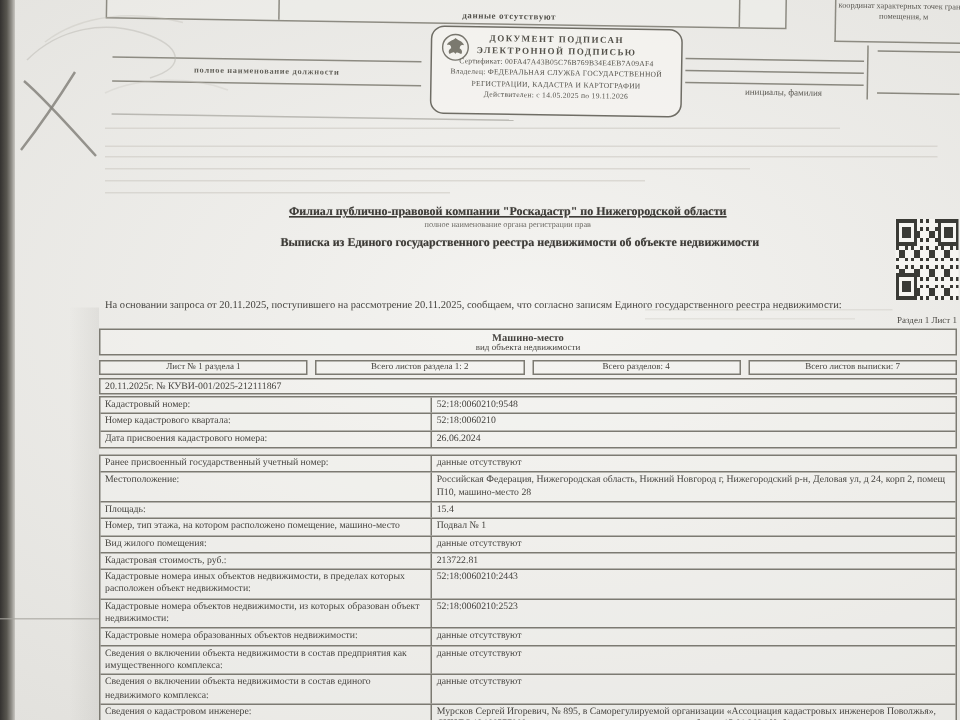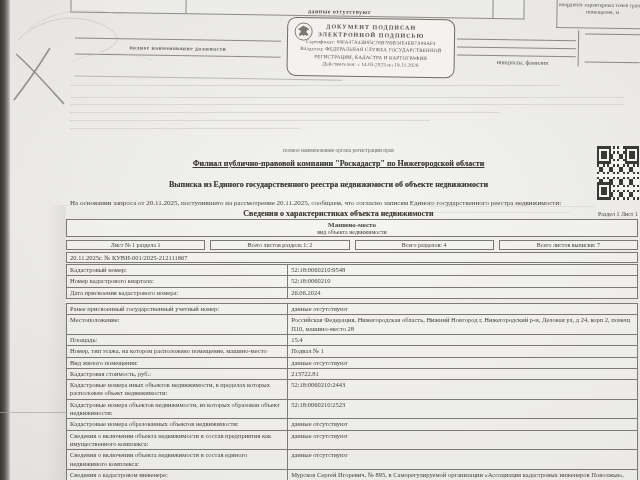--- a/index.html
+++ b/index.html
@@ -10,21 +10,21 @@
   .vignette{position:absolute;inset:0;pointer-events:none;
     background:radial-gradient(120% 95% at 55% 42%, rgba(255,255,255,.30), rgba(115,113,106,.14) 97%);}
   .binder{position:absolute;left:0;top:0;width:10px;height:480px;
     background:linear-gradient(90deg,#343230,#58564f 45%,#8e8c86 75%,#c8c6c1);}
   .crease{position:absolute;left:46px;top:205px;width:20px;height:275px;
     background:linear-gradient(90deg,rgba(255,255,255,0),rgba(118,116,110,.10));}
   .abs{position:absolute;}
   .hline{position:absolute;height:1px;background:#8a887f;}
   .vline{position:absolute;width:1px;background:#8a887f;}
   .ghost{position:absolute;height:1px;background:#cfcdc6;opacity:.65;}
-  .soft{text-shadow:0 0 .5px rgba(70,68,62,.55);margin-top:23px;}
+  .soft{text-shadow:0 0 .5px rgba(70,68,62,.55);}
 
   
   .topghost{position:absolute;left:0;top:0;width:640px;height:110px;
             transform:rotate(.9deg);transform-origin:300px 40px;color:#5d5b55;}
   .fragA{position:absolute;left:70px;top:-7px;width:452px;height:21px;
          border:1px solid #8d8b82;display:flex;background:rgba(248,247,243,.25);}
   .fragA .c1{width:114px;border-right:1px solid #8d8b82;}
   .fragA .c2{flex:1;border-right:1px solid #8d8b82;display:flex;align-items:flex-end;justify-content:center;
              font-size:6px;font-weight:bold;letter-spacing:.4px;padding-bottom:1px;color:#55534d;}
   .fragA .c3{width:30px;}
@@ -42,21 +42,21 @@
          border:1.4px solid #6f6d65;border-radius:9px;background:rgba(249,248,244,.55);
          display:flex;flex-direction:column;align-items:center;padding-top:4px;box-sizing:border-box;color:#54524b;}
   .stamp .st1{font-size:6px;font-weight:bold;letter-spacing:1px;line-height:1.35;}
   .stamp .st2{font-size:5px;line-height:1.45;letter-spacing:.2px;}
   .emblem{position:absolute;left:6px;top:4px;width:19px;height:19px;}
 
   
   .h-org{position:absolute;left:66px;top:136px;width:545px;text-align:center;
          font-size:8px;font-weight:bold;text-decoration:underline;color:#3e3c38;}
   .h-orgcap{position:absolute;left:66px;top:147px;width:545px;text-align:center;font-size:5.5px;color:#6b6963;}
-  .h-title{position:absolute;left:56px;top:157px;width:545px;text-align:center;font-size:8px;font-weight:bold;color:#3e3c38;}
+  .h-title{position:absolute;left:74px;top:157px;width:545px;text-align:center;font-size:8px;font-weight:bold;color:#3e3c38;}
   .h-sect{position:absolute;left:66px;top:186px;width:545px;text-align:center;font-size:8px;font-weight:bold;color:#444238;}
   .h-intro{position:absolute;left:70px;top:199px;width:560px;font-size:7px;color:#45433f;}
   .qr{position:absolute;left:597px;top:146px;width:42px;height:54px;background:#f6f5f1;}
 
   
   .corner{position:absolute;left:66px;top:211px;width:572px;text-align:right;font-size:6px;color:#4a4843;}
   .objbox{position:absolute;left:66px;top:219px;width:572px;border:1px solid #7c7a72;
           text-align:center;padding:1px 16px;box-sizing:border-box;background:rgba(250,249,245,.3);}
   .objbox .o1{font-size:7px;font-weight:bold;}
   .objbox .o2{font-size:6px;}
@@ -133,21 +133,20 @@
   <div class="ghost" style="left:70px;top:104px;width:555px;"></div>
   <div class="ghost" style="left:70px;top:112px;width:430px;"></div>
   <div class="ghost" style="left:70px;top:120px;width:360px;"></div>
   <div class="ghost" style="left:70px;top:128px;width:230px;"></div>
   <div class="ghost" style="left:430px;top:206px;width:165px;opacity:.45;"></div>
   <div class="ghost" style="left:430px;top:212px;width:140px;opacity:.4;"></div>
 
   <div class="h-org soft">Филиал публично-правовой компании "Роскадастр" по Нижегородской области</div>
   <div class="h-orgcap">полное наименование органа регистрации прав</div>
   <div class="h-title soft">Выписка из Единого государственного реестра недвижимости об объекте недвижимости</div>
-  <div class="h-sect soft">Сведения о характеристиках объекта недвижимости</div>
   <div class="h-intro">На основании запроса от 20.11.2025, поступившего на рассмотрение 20.11.2025, сообщаем, что согласно записям Единого государственного реестра недвижимости:</div>
 
   <svg id="qr" class="qr" viewBox="0 0 21 21" preserveAspectRatio="none" shape-rendering="crispEdges">
       <rect x="0" y="0" width="1" height="1" fill="#3a3a35"></rect>
       <rect x="1" y="0" width="1" height="1" fill="#3a3a35"></rect>
       <rect x="2" y="0" width="1" height="1" fill="#3a3a35"></rect>
       <rect x="3" y="0" width="1" height="1" fill="#3a3a35"></rect>
       <rect x="4" y="0" width="1" height="1" fill="#3a3a35"></rect>
       <rect x="5" y="0" width="1" height="1" fill="#3a3a35"></rect>
       <rect x="6" y="0" width="1" height="1" fill="#3a3a35"></rect>

